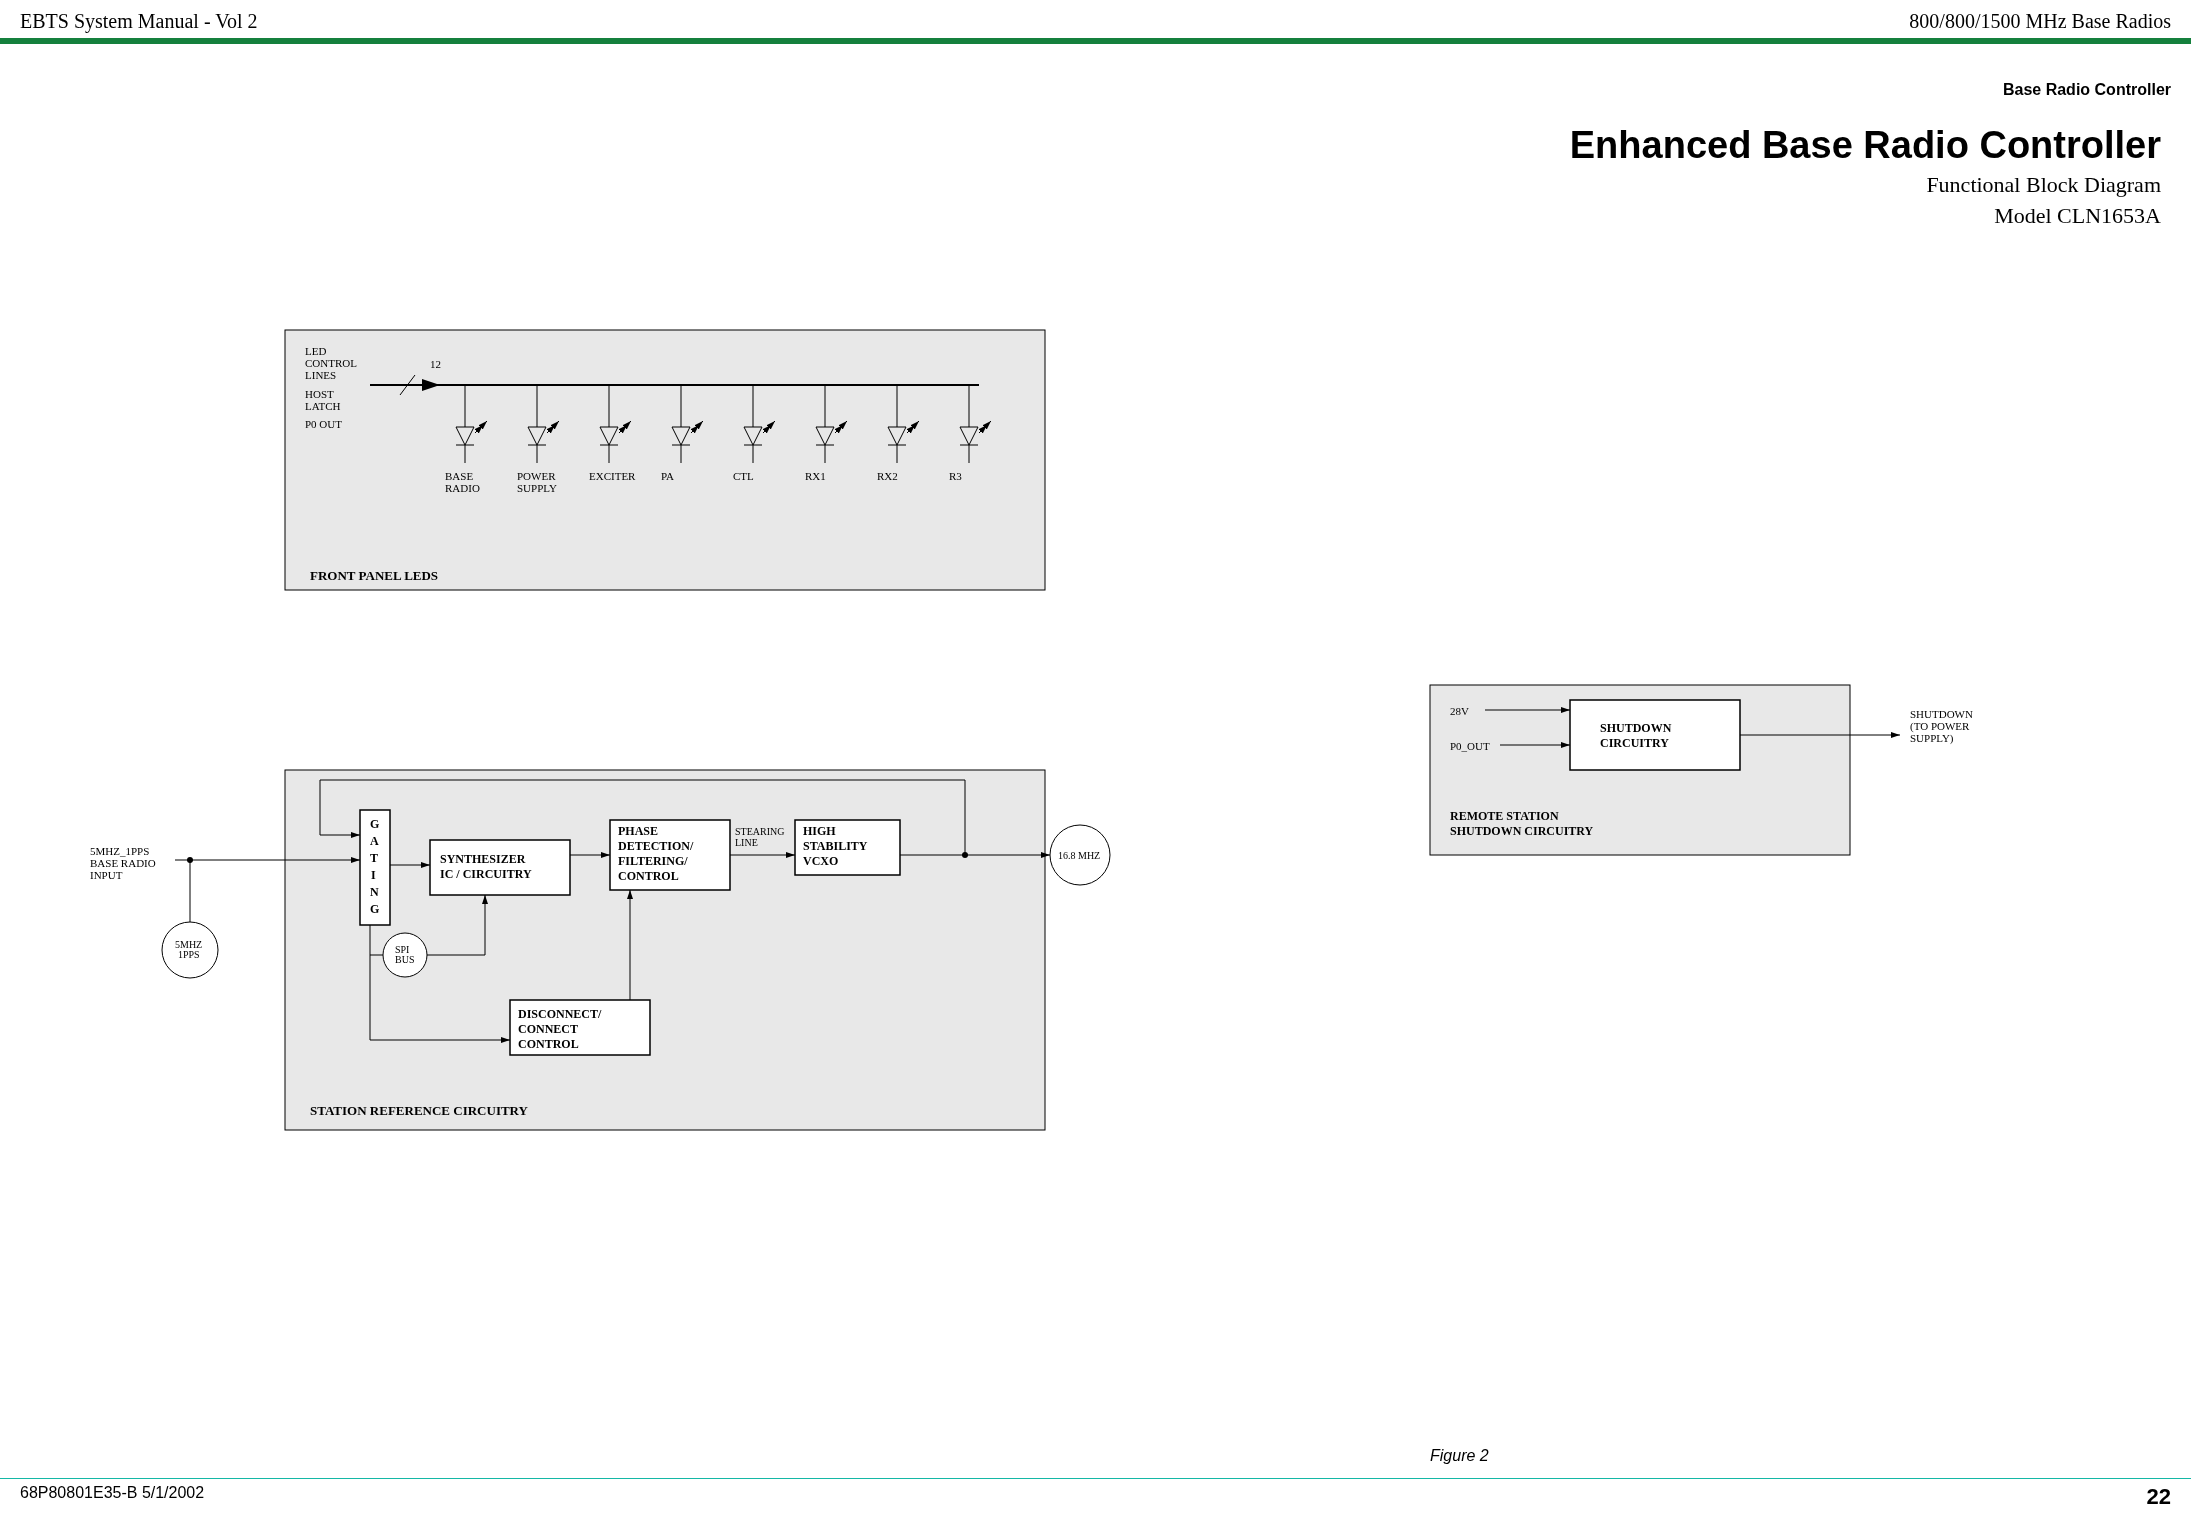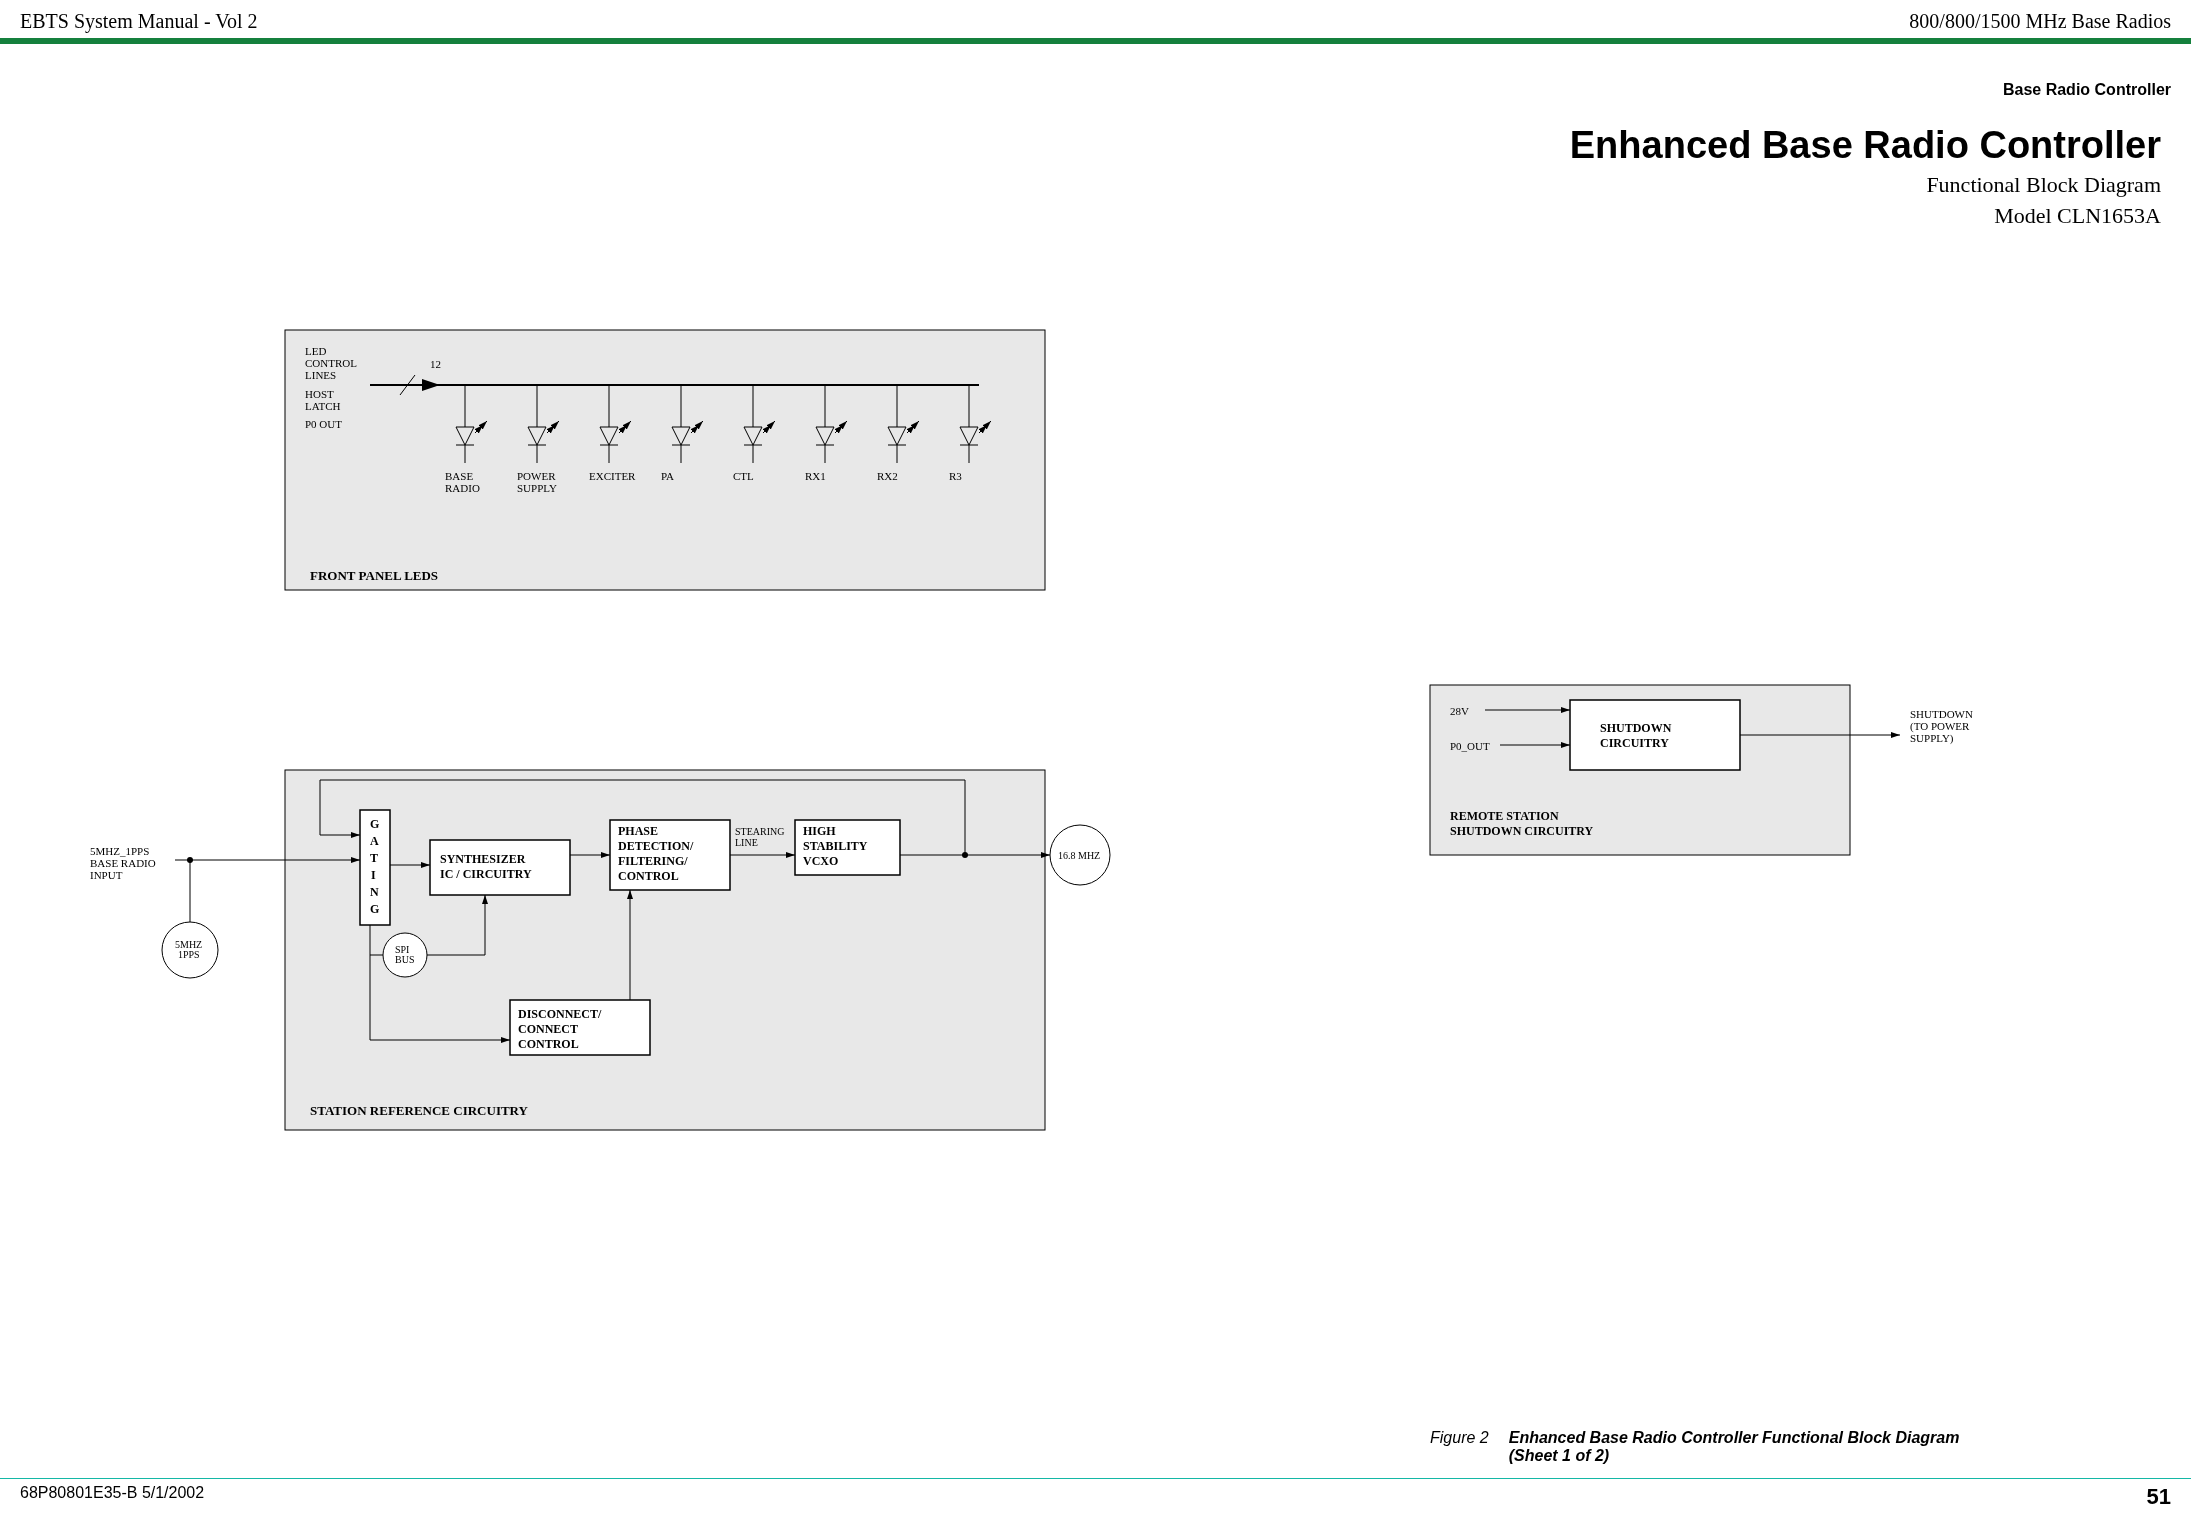--- a/index.html
+++ b/index.html
@@ -286,20 +286,18 @@
 
     <line x1="1670" y1="435" x2="1830" y2="435" stroke="black" stroke-width="1" marker-end="url(#arrow)"></line>
     <text x="1840" y="418" class="block-text-small" style="font-size:11px">SHUTDOWN</text>
     <text x="1840" y="430" class="block-text-small" style="font-size:11px">(TO POWER</text>
     <text x="1840" y="442" class="block-text-small" style="font-size:11px">SUPPLY)</text>
   </svg>
 </div>
 
 <div class="figure-caption">
   <span class="caption-label">Figure 2</span>
-  <span class="caption-text">Enhanced Base Radio Controller Functional Block Diagram
-(Sheet 1 of 2)</span>
 </div>
 
 <div class="footer">
   <span>68P80801E35-B   5/1/2002</span>
-  <span class="page-number">51</span>
+  <span class="page-number">22</span>
 </div>
 
 </body></html>

